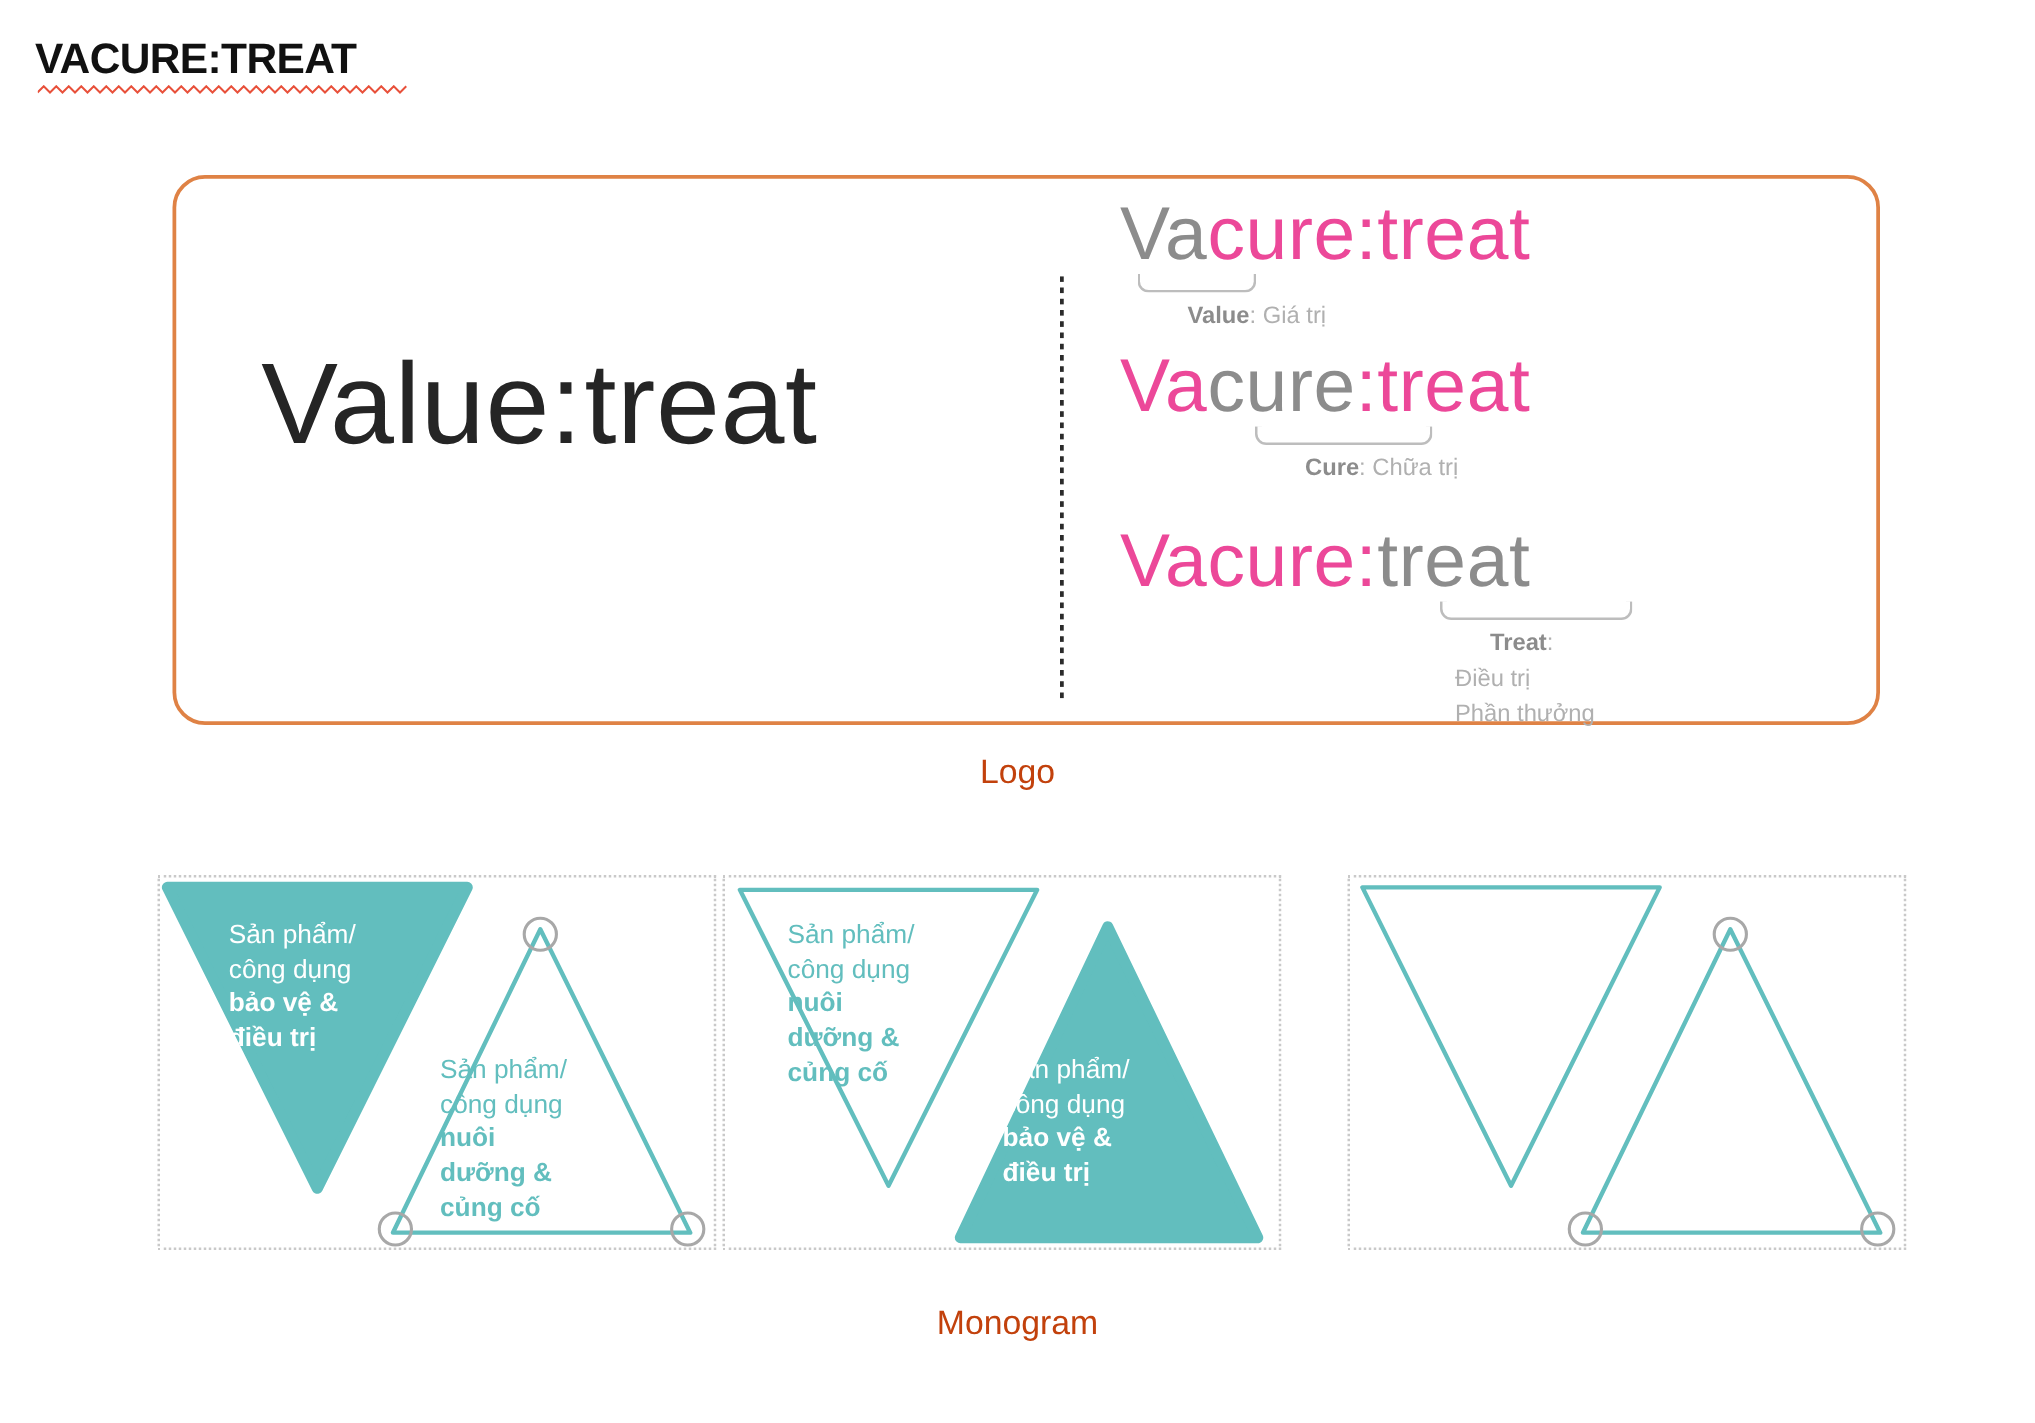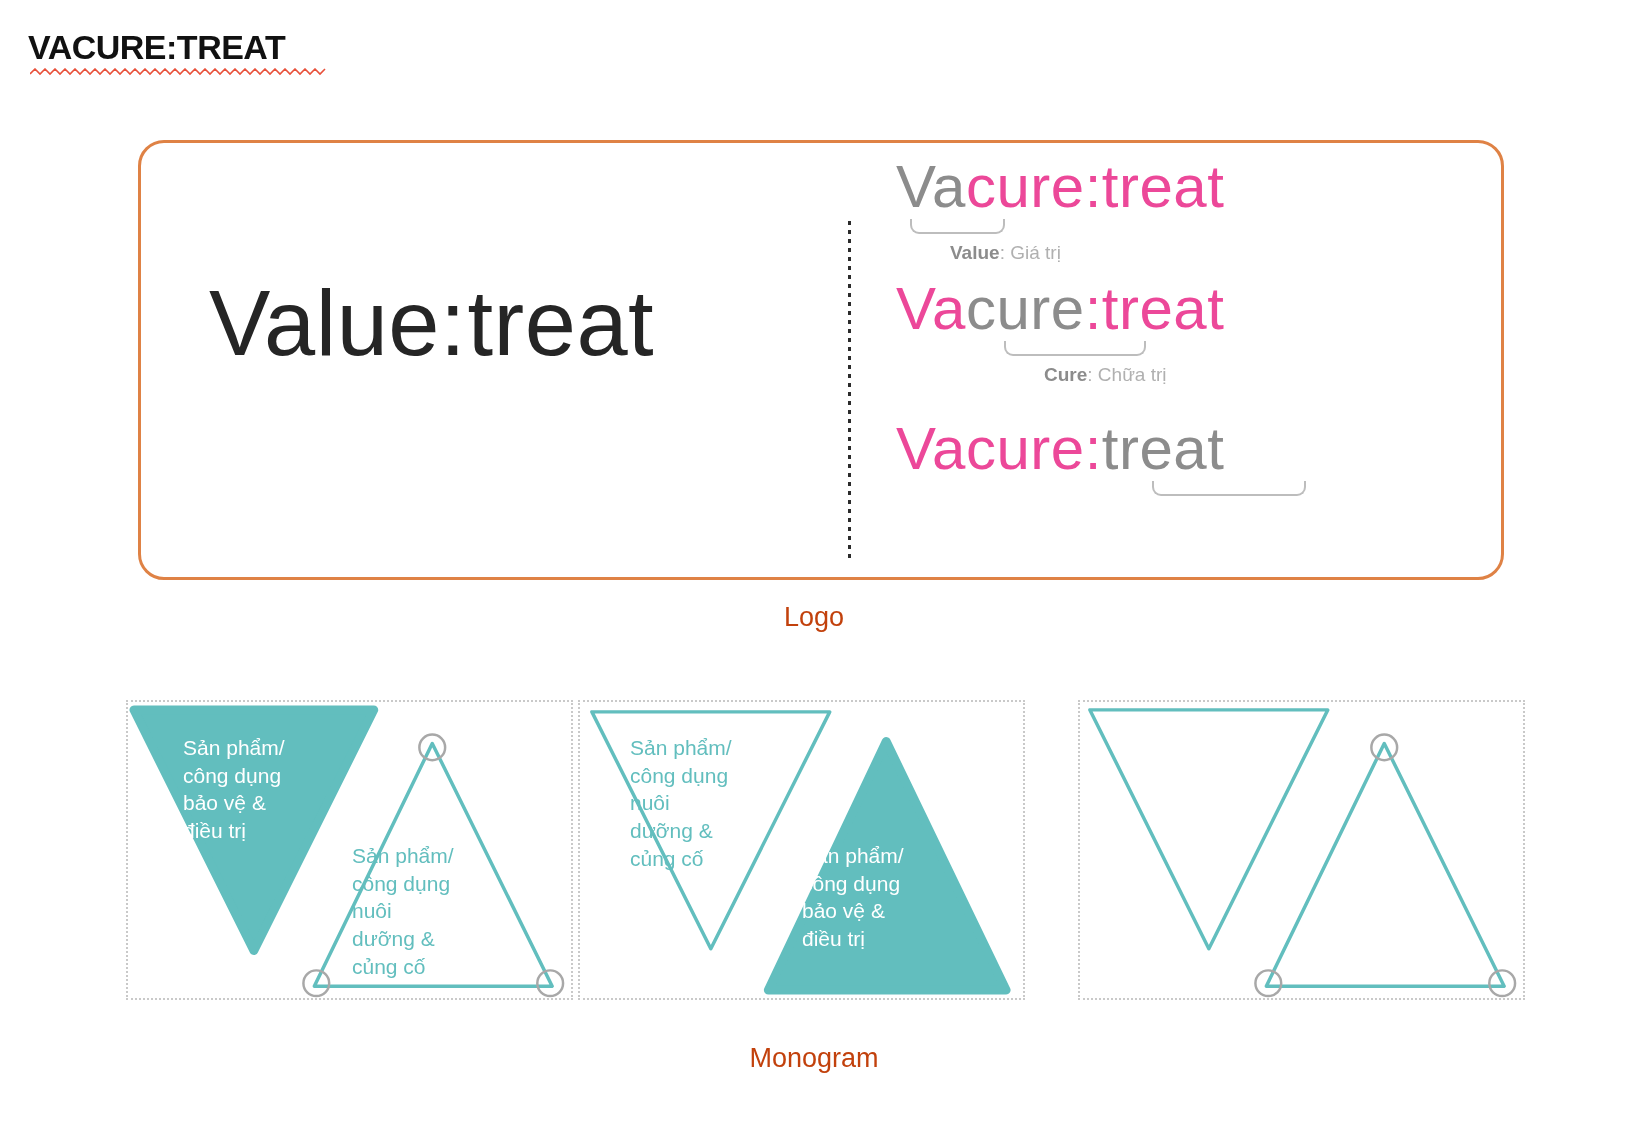--- a/index.html
+++ b/index.html
@@ -148,21 +148,21 @@
   .mono-panel svg { display: block; width: 100%; height: 100%; }
 
   .tri-label {
     position: absolute;
     text-align: left;
     font-size: 21px;
     line-height: 1.32;
     font-weight: 300;
     white-space: nowrap;
   }
-  .tri-label b { font-weight: normal; margin-top: 10px; }
+  .tri-label b { font-weight: bold; margin-top: 10px; }
   .label-on-fill    { color: #ffffff; }
   .label-on-outline { color: #62BEBE; }
 
   
   #p1-label-down { left: 55px;  top: 32px; width: 180px; }
   #p1-label-up   { left: 224px; top: 140px; width: 180px; }
   
   #p2-label-down { left: 50px;  top: 32px; width: 180px; }
   #p2-label-up   { left: 222px; top: 140px; width: 180px; }
 </style>
@@ -192,20 +192,25 @@
 
   <div class="breakdown-row" id="row-cure">
     <div class="bd-word"><span class="bd-dim">Va</span><span class="bd-hl">cure</span><span class="bd-dim">:treat</span></div>
     <div class="bd-brace" id="brace-cure"></div>
     <div class="bd-caption" id="caption-cure"><b>Cure</b><span>: Chữa trị</span></div>
   </div>
 
   <div class="breakdown-row" id="row-treat">
     <div class="bd-word"><span class="bd-dim">Vacure:</span><span class="bd-hl">treat</span></div>
     <div class="bd-brace" id="brace-treat"></div>
+    <div class="bd-caption" id="caption-treat">
+      <div><b>Treat</b><span>:</span></div>
+      <div style="padding-left:12px">Điều trị</div>
+      <div style="padding-left:12px">Phần thưởng</div>
+    </div>
   </div>
 </div>
 
 <div class="section-caption" id="caption-logo">Logo</div>
 
 <div class="mono-panel" id="mono-panel-1">
   <svg viewBox="0 0 447 300" preserveAspectRatio="none">
     <path d="M6 8 L248 8 L127 252 Z" fill="#62BEBE" stroke="#62BEBE" stroke-width="9" stroke-linejoin="round"></path>
     <path d="M188 288 L307 42 L428 288 Z" fill="none" stroke="#62BEBE" stroke-width="3.5" stroke-linejoin="round"></path>
     <circle cx="307" cy="46" r="13" fill="none" stroke="#A8A8A8" stroke-width="2.5"></circle>

